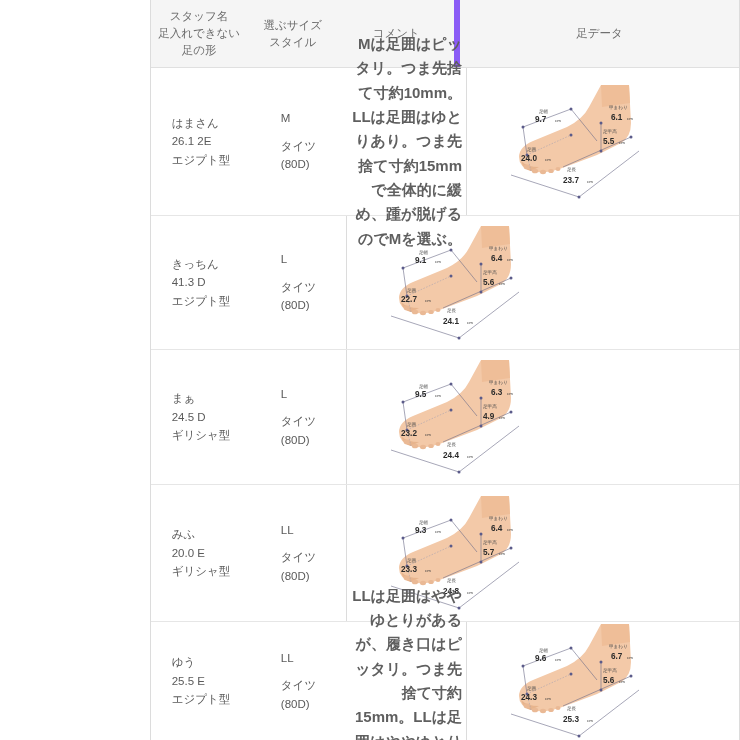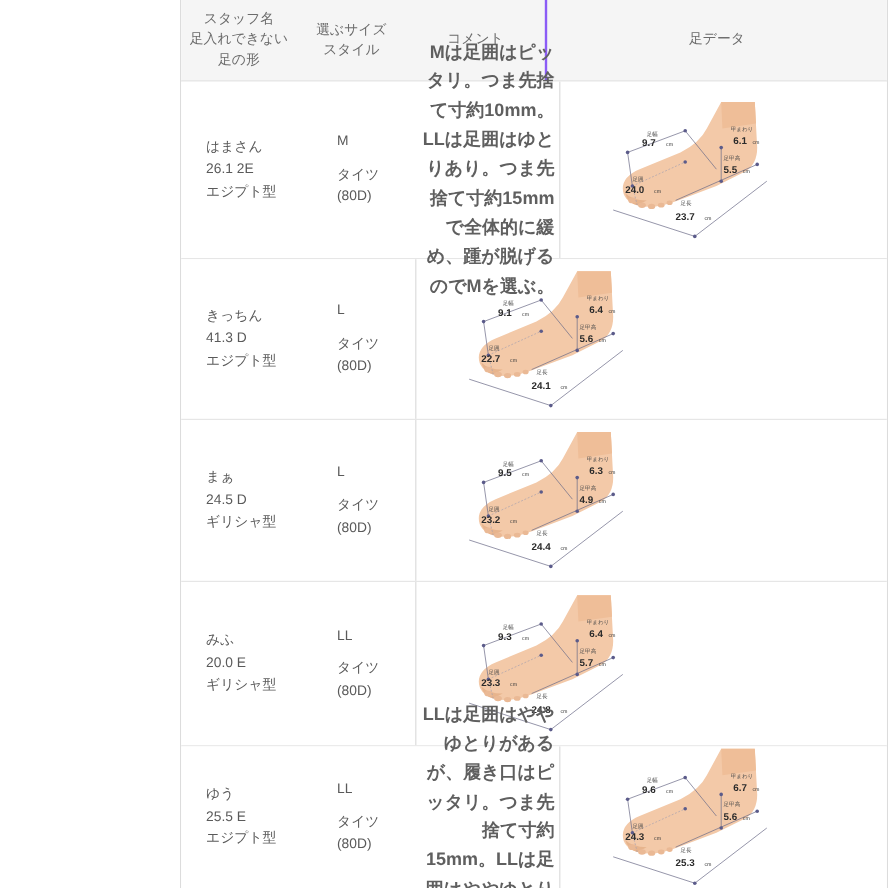--- a/index.html
+++ b/index.html
@@ -50,21 +50,21 @@
     text-align: center;
     font-size: 11.5px;
     line-height: 1.45;
     color: #6b6b6b;
     box-sizing: border-box;
     padding: 2px 4px;
   }
   .th-staff   { width: 100px; }
   .th-size    { width: 95px; }
   .th-comment { width: 120px; }
-  .th-data    { width: 297px; border-left: 2px solid #8b5cf6; }
+  .th-data    { width: 297px; border-left: 6px solid #8b5cf6; }
 
   .th-lines { display: block; }
   .th-lines span { display: block; white-space: nowrap; }
 
   .trow {
     display: flex;
     box-sizing: border-box;
     border-bottom: 1px solid #e6e6e6;
     background: #ffffff;
   }

